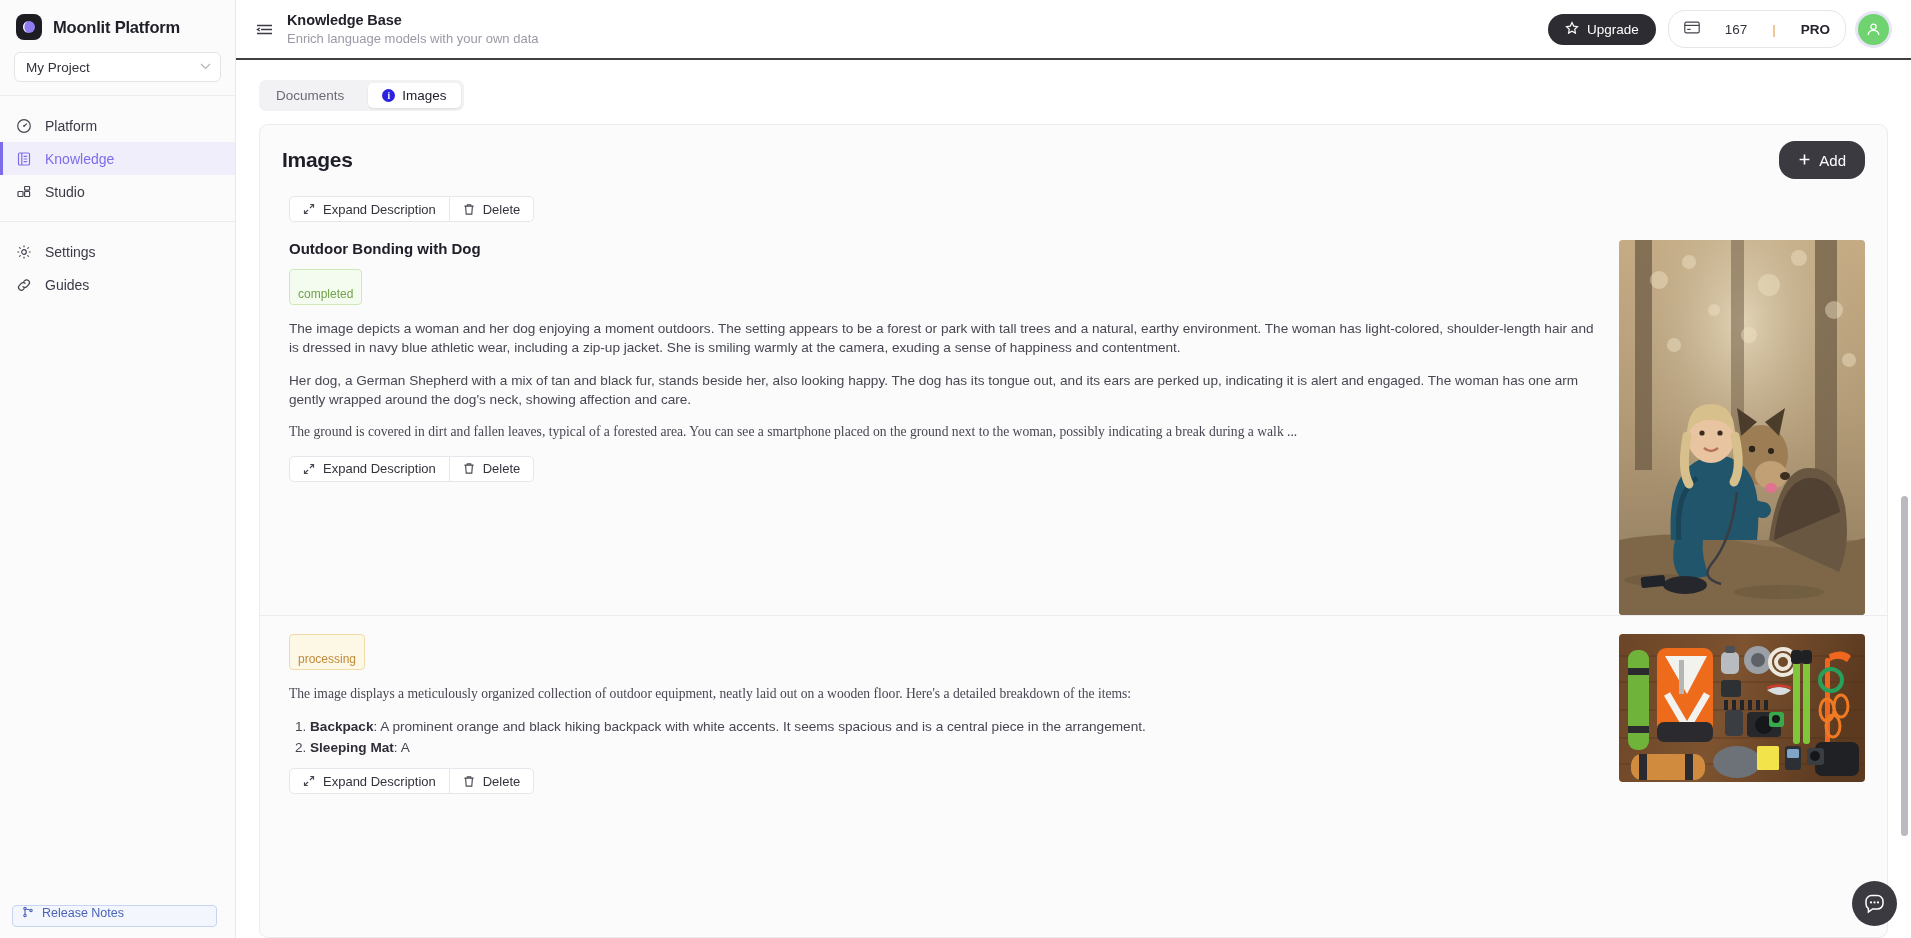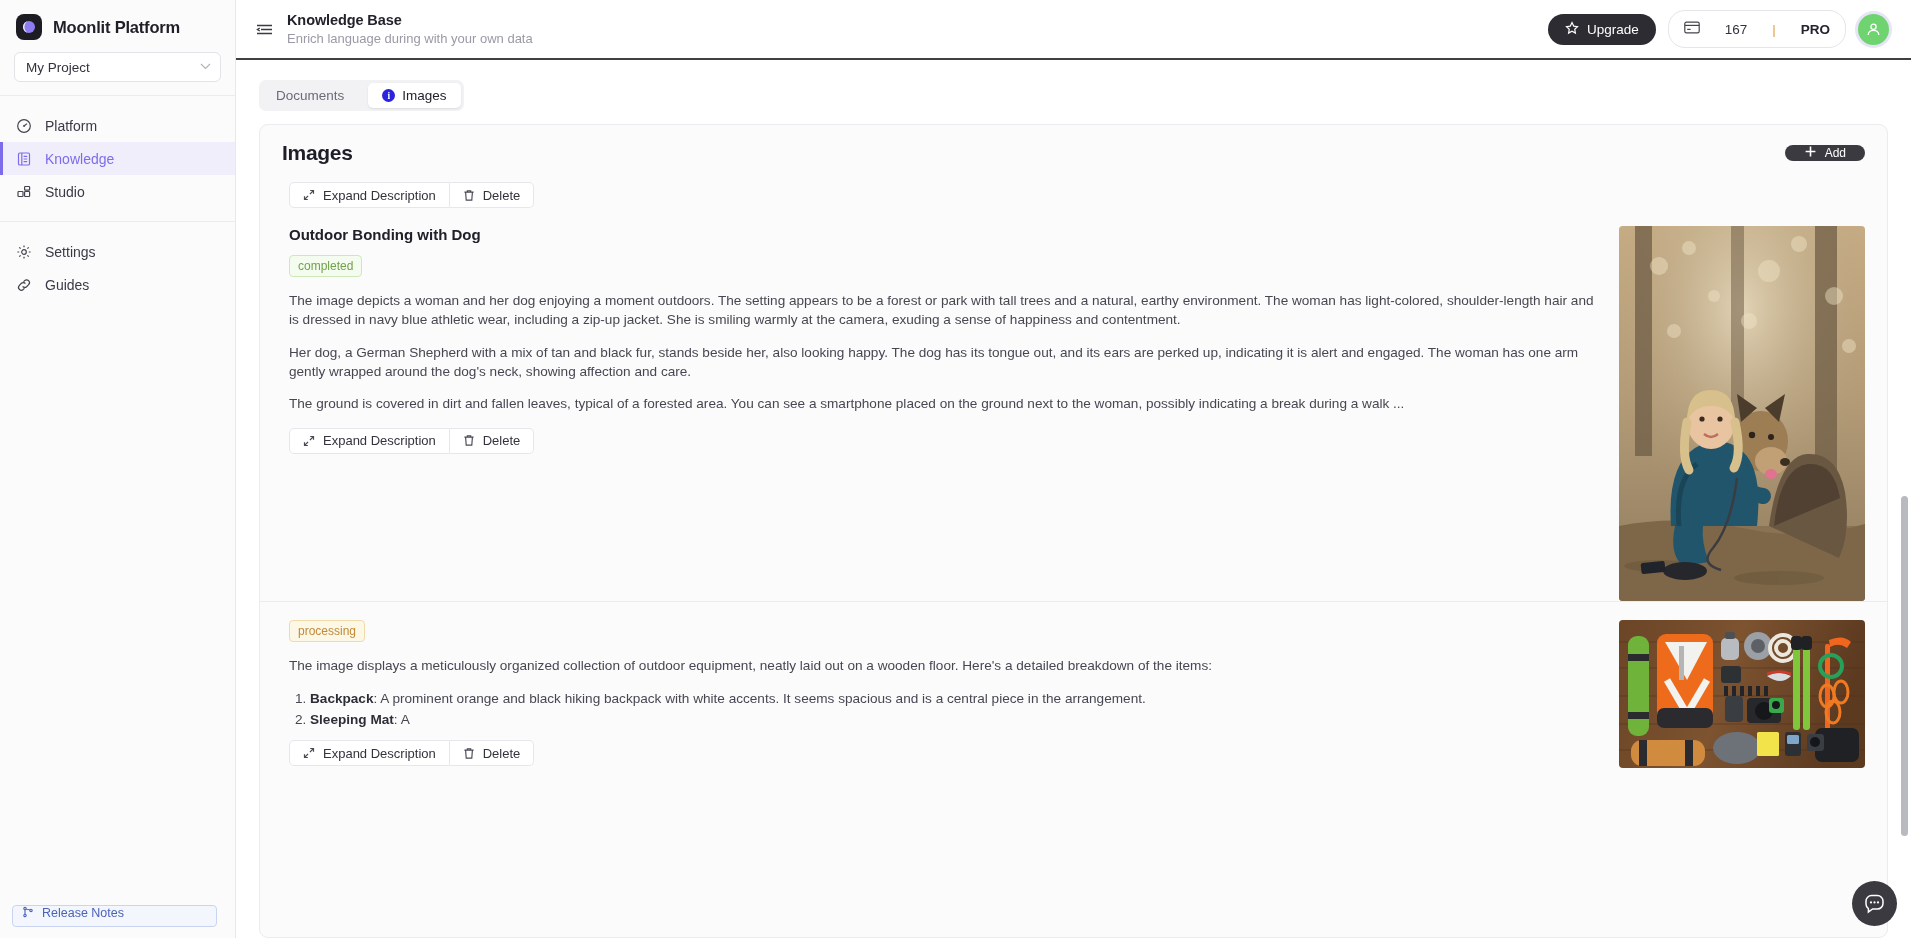--- a/index.html
+++ b/index.html
@@ -141,23 +141,23 @@
     overflow: hidden;
     height: 100%;
   }
   .card-head {
     display: flex; align-items: center;
     padding: 16px 22px 14px 22px;
   }
   .card-title { font-size: 21px; font-weight: 700; color: #1e1e28; letter-spacing: -0.3px; }
   .btn-add {
     margin-left: auto;
-    height: 16px; border-radius: 16px; background: #3a3a40; color: #ffffff;
+    height: 38px; border-radius: 16px; background: #3a3a40; color: #ffffff;
     display: flex; align-items: center; gap: 8px; padding: 0 19px;
-    font-size: 12px; border: none; cursor: pointer; font-family: inherit;
+    font-size: 15px; border: none; cursor: pointer; font-family: inherit;
   }
 
   .toolbar-row { padding: 3px 0 0 29px; display: flex; gap: 0; }
   .btn-group { display: inline-flex; }
   .btn-ghost {
     height: 26px; display: inline-flex; align-items: center; gap: 8px;
     padding: 0 13px; background: #ffffff; border: 1px solid #e6e6ec;
     font-size: 13px; color: #33333d; cursor: pointer; font-family: inherit;
   }
   .btn-ghost:first-child { border-radius: 5px 0 0 5px; }
@@ -167,27 +167,27 @@
   .item {
     border-top: 1px solid #ececf0;
     display: flex;
     padding: 18px 0 0 0;
     position: relative;
   }
   .item.first { border-top: none; padding-top: 6px; }
   .item-body { flex: 1 1 auto; min-width: 0; padding: 0 22px 0 29px; }
   .item-title { font-size: 15px; font-weight: 600; color: #20202a; margin-bottom: 12px; }
   .badge {
-    display: inline-block; font-size: 12px; padding: 4px 8px 3px 8px;
+    display: inline-block; font-size: 12px; padding: 18px 8px 3px 8px;
     border-radius: 4px; line-height: 1.1; margin-bottom: 14px;
   }
   .badge.completed { background: #f4fbef; border: 1px solid #cfe8b6; color: #70a24a; }
   .badge.processing { background: #fdf7e6; border: 1px solid #f0dba8; color: #c08a3a; }
   .desc { font-size: 13.6px; line-height: 1.42; color: #474752; margin-bottom: 13px; }
-  .desc:last-of-type { margin-bottom: 14px; }
+  .desc:last-of-type { margin-bottom: 14px; font-family: Liberation Serif, serif; }
   ol.desc-list { font-size: 13.6px; line-height: 1.47; color: #474752; padding-left: 21px; margin-bottom: 10px; }
   ol.desc-list li { margin-bottom: 1px; }
   ol.desc-list b { font-weight: 700; color: #2e2e38; }
 
   .thumb { flex: 0 0 246px; margin-right: 22px; border-radius: 4px; overflow: hidden; background:#ddd; }
   .thumb svg { display: block; }
 
   
   .vscroll {
     position: absolute; right: 3px; top: 385px;
@@ -301,21 +301,21 @@
 
     <header class="topbar">
       <div class="hamburger">
         <svg width="19" height="19" viewBox="0 0 19 19" fill="none" stroke="#3a3a46" stroke-width="1.4">
           <path d="M2 5.5h15M6 9.5h11M2 13.5h15"></path>
           <path d="M4.8 8l-2.4 1.5 2.4 1.5" stroke-width="1.3"></path>
         </svg>
       </div>
       <div class="title-block">
         <div class="page-title">Knowledge Base</div>
-        <div class="page-sub">Enrich language during with your own data</div>
+        <div class="page-sub">Enrich language models with your own data</div>
       </div>
 
       <div class="topbar-right">
         <button class="btn-upgrade">
           <span>
             <svg width="14" height="14" viewBox="0 0 14 14" fill="none" stroke="#ffffff" stroke-width="1.2">
               <path d="M7 1.6l1.7 3.5 3.8.55-2.75 2.68.65 3.8L7 10.3l-3.4 1.8.65-3.8L1.5 5.65l3.8-.55z"></path>
             </svg>
           </span>
           <span>Upgrade</span>

